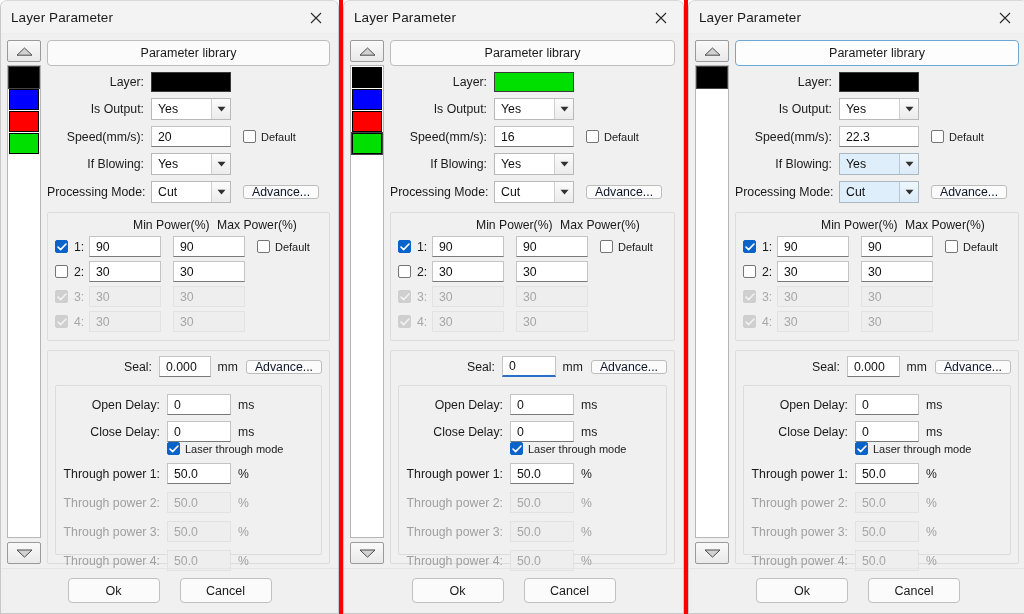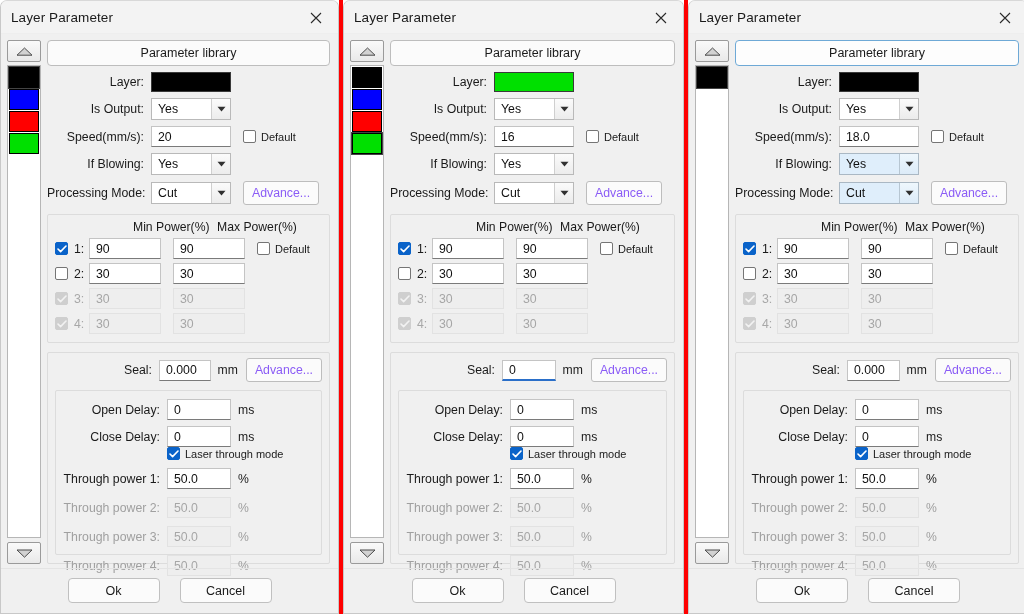--- a/index.html
+++ b/index.html
@@ -190,27 +190,27 @@
   }
   .combo .carrow {
     width: 19px;
     border-left: 1px solid #cfcfcf;
     background: linear-gradient(#fbfbfb, #ececec);
     display: flex; align-items: center; justify-content: center;
   }
   .combo.tint .carrow { background: linear-gradient(#eef7fd,#dcebf8); border-left-color:#b7c6d2; }
 
   .btnsm {
-    height: 24px;
+    height: 14px;
     padding: 0 8px;
     background: #fbfbfb;
     border: 1px solid #bdbdbd;
     border-radius: 3px;
     font-size: 12.3px;
-    color: #8b5cf6;
+    color: #0f172a;
     display: flex; align-items: center; justify-content: center;
     flex: none;
     white-space: nowrap;
     cursor: default;
   }
 
   .unit { font-size: 12.2px; color: #1a1a1a; margin-left: 7px; white-space: nowrap; }
   .unit.dim { color: #9f9f9f; }
 
   
@@ -737,21 +737,21 @@
               <div class="cval">Yes</div>
               <div class="carrow">
                 <svg width="9" height="6" viewBox="0 0 9 6">
                   <path d="M0.5 0.8 L8.5 0.8 L4.5 5.4 Z" fill="#303030"></path>
                 </svg>
               </div>
             </div>
           </div>
           <div class="row">
             <div class="lbl">Speed(mm/s):</div>
-            <div class="field" style="width: 80px;">18.0</div>
+            <div class="field" style="width: 80px;">22.3</div>
             <div class="cbwrap">
               <span class="cb"></span>
               <span class="cbtext">Default</span>
             </div>
           </div>
           <div class="row">
             <div class="lbl">If Blowing:</div>
             <div class="combo tint">
               <div class="cval">Yes</div>
               <div class="carrow">

